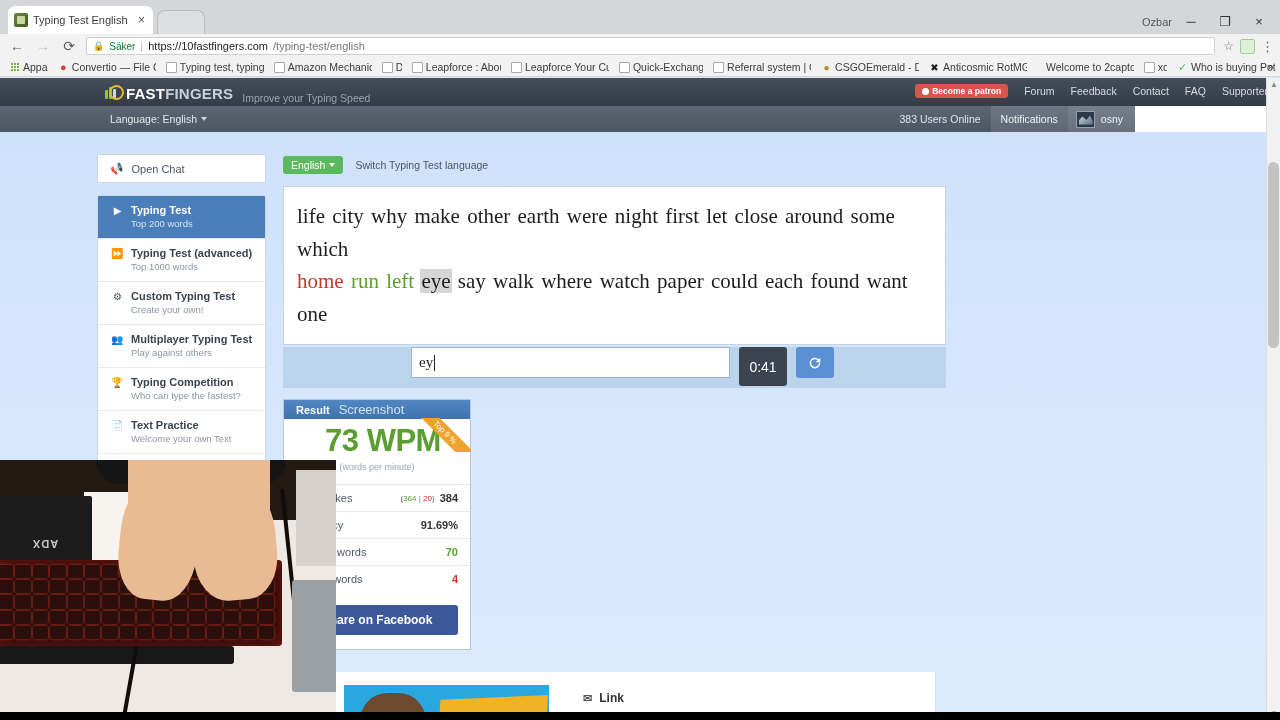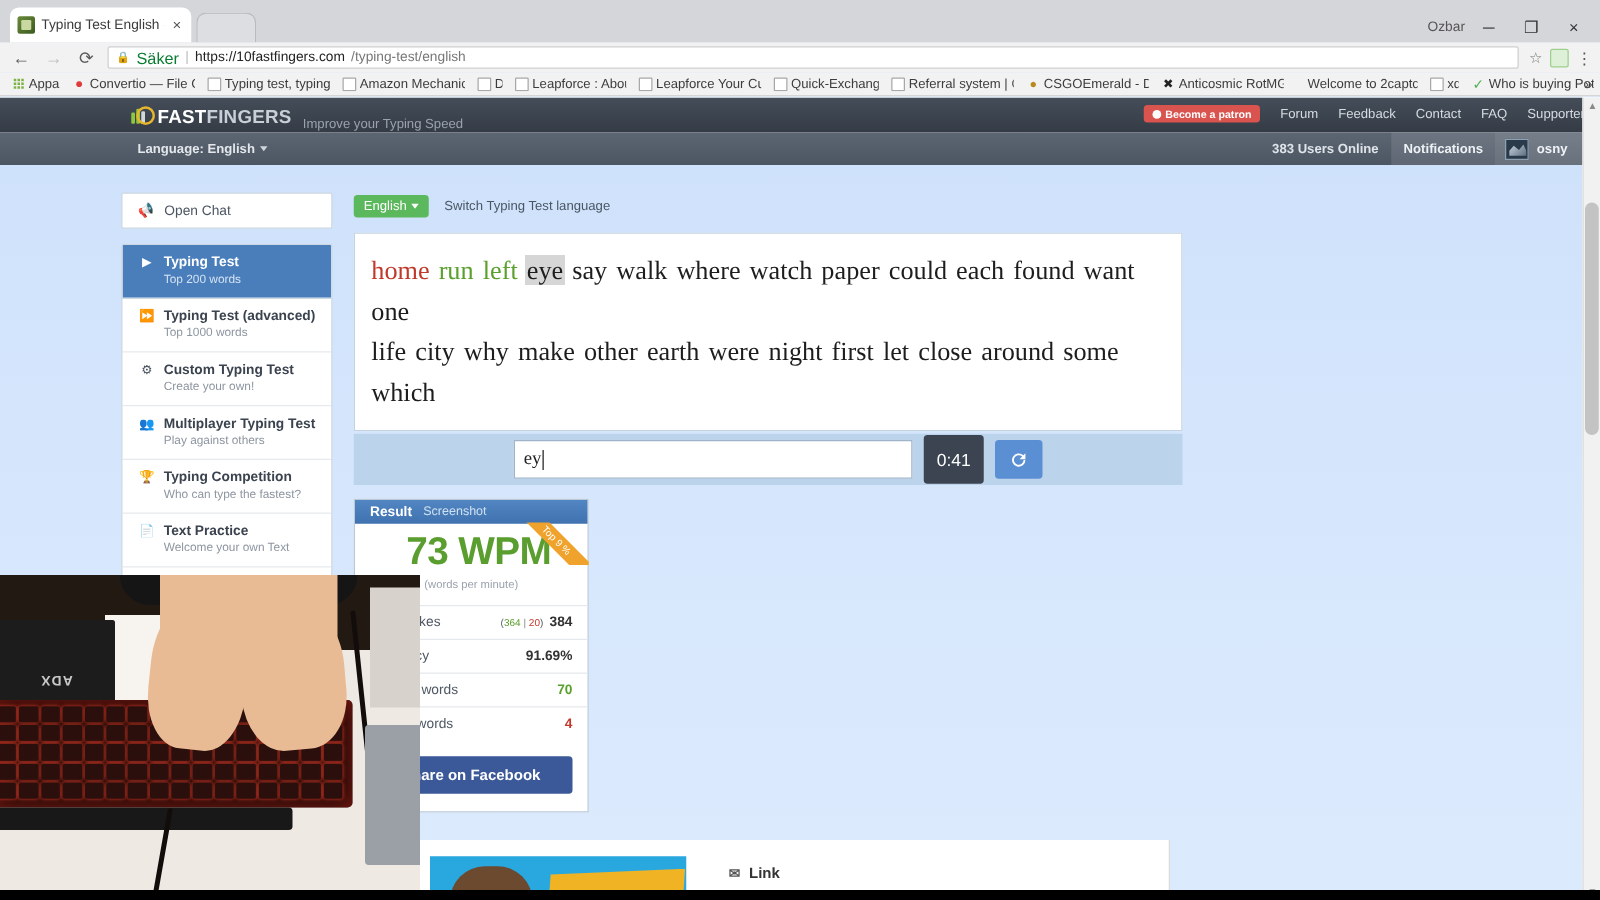--- a/index.html
+++ b/index.html
@@ -33,21 +33,21 @@
 
   .chrome-nav { position:absolute; left:0; top:34px; width:1280px; height:24px; background:#f2f2f3; display:flex; align-items:center; }
   .nav-icons { display:flex; align-items:center; gap:0; padding-left:4px; }
   .nav-ic { width:26px; height:24px; display:flex; align-items:center; justify-content:center; font-size:14px; color:#5b5b5b; }
   .nav-ic.dim { color:#c0c0c0; }
   .omnibox {
     flex:1; height:18px; margin:0 8px 0 4px; background:#fff; border:1px solid #cfcfcf; border-radius:2px;
     display:flex; align-items:center; padding:0 6px; font-size:11px; gap:5px;
   }
   .lock { color:#0a7d32; font-size:9px; }
-  .secure-txt { color:#0a7d32; font-size:13px;text-align:right; }
+  .secure-txt { color:#0a7d32; font-size:10px;text-align:right; }
   .omni-sep { color:#bbb; }
   .url-host { color:#222; }
   .url-path { color:#777; }
   .omni-right { display:flex; align-items:center; gap:6px; padding-right:6px; }
   .star { font-size:12px; color:#777; }
   .ext-ic { width:15px; height:15px; background:#dff0d8; border:1px solid #9fcf8f; border-radius:2px; }
   .kebab { font-size:13px; color:#555; letter-spacing:0; }
 
   .bookmarks { position:absolute; left:0; top:58px; width:1280px; height:19px; background:#f2f2f3; border-bottom:1px solid #d5d5d5;
     display:flex; align-items:center; gap:0; font-size:10.5px; color:#3c3c3c; padding-left:4px; overflow:hidden; }
@@ -76,22 +76,22 @@
   .logo-text { font-size:15px; font-weight:bold; letter-spacing:.2px; }
   .logo-text .a { color:#ffffff; }
   .logo-text .b { color:#c9cfd6; }
   .tagline { font-size:10.5px; color:#9aa3ad; }
 
   .hdr-nav { position:absolute; right:12px; top:6px; display:flex; align-items:center; gap:16px; }
   .patron-btn { background:#d9534f; color:#fff; font-size:8.5px; padding:2px 7px; border-radius:3px; display:flex; align-items:center; gap:3px; font-weight:bold; }
   .patron-btn .pic { width:7px;height:7px;border-radius:50%;background:#fff; }
   .hdr-link { font-size:10.5px; color:#d6dbe0; }
 
-  .subbar { position:absolute; left:0; top:28px; width:1266px; height:26px;
-    background:linear-gradient(180deg,#5c6673,#4c5663); display:flex; align-items:center;font-weight:bold; }
+  .subbar { position:absolute; left:0; top:28px; width:1135px; height:26px;
+    background:linear-gradient(180deg,#5c6673,#4c5663); display:flex; align-items:center; }
   .lang-sel { position:absolute; left:110px; font-size:10.5px; color:#e3e7eb; display:flex; align-items:center; gap:4px; }
   .caret-d { width:0;height:0;border-left:3.5px solid transparent;border-right:3.5px solid transparent;border-top:4px solid #cfd5db; }
   .subbar-right { position:absolute; right:0; top:0; height:26px; display:flex; align-items:stretch; }
   .users-online { display:flex; align-items:center; padding:0 10px; font-size:10.5px; color:#dfe4e9; }
   .notif { display:flex; align-items:center; padding:0 10px; font-size:10.5px; color:#eef2f5; background:rgba(255,255,255,.10); }
   .userbox { display:flex; align-items:center; gap:6px; padding:0 12px 0 8px; background:rgba(255,255,255,.16); }
   .avatar { width:19px; height:17px; background:#2b3a4a; border:1px solid #8fa0b2; position:relative; overflow:hidden; }
   .avatar:after{content:"";position:absolute;left:2px;top:3px;width:14px;height:10px;background:linear-gradient(135deg,#c9d3dd,#5d6f80);clip-path:polygon(0 60%,25% 20%,55% 55%,80% 10%,100% 70%,100% 100%,0 100%);}
   .uname { font-size:10.5px; color:#f0f3f6; }
 
@@ -125,32 +125,32 @@
   .caret-w { width:0;height:0;border-left:3.5px solid transparent;border-right:3.5px solid transparent;border-top:4px solid #fff; }
   .switch-txt { font-size:10.5px; color:#4a5664; }
 
   .wordbox { margin-top:10px; background:#fff; border:1px solid #c2d3e6; padding:13px 12px 14px 12px;
     font-family:"Liberation Serif", serif; font-size:21px; line-height:1.55; color:#1d1d1d; }
   .w { padding:0 1px; }
   .w.wrong { color:#c0392b; }
   .w.right { color:#5aa02c; }
   .w.current { background:#d6d6d6; }
 
-  .inputrow { margin-top:2px; background:#bcd3ec; height:41px; display:flex; align-items:center; padding:0 6px; gap:9px; }
+  .inputrow { margin-top:2px; background:#bcd3ec; height:41px; display:flex; padding:0 6px; gap:9px; }
   .typed-input { width:319px; height:31px; margin-left:122px; background:#fff; border:1px solid #9fb4cb; font-family:"Liberation Serif", serif; font-size:15px; padding:0 7px; display:flex; align-items:center; }
   .caretbar { display:inline-block; width:1px; height:16px; background:#222; margin-left:1px; }
   .timer { background:#3b4450; color:#fff; font-size:14px; width:48px; height:39px; display:flex; align-items:center; justify-content:center; border-radius:3px; }
   .reload { background:#5b8fd4; width:38px; height:31px; border-radius:3px; display:flex; align-items:center; justify-content:center; }
   .reload svg { width:16px; height:16px; }
 
   
   .result { position:absolute; left:283px; top:321px; width:188px; background:#fff; border:1px solid #b9c9da; }
   .result-hd { height:19px; background:#4a7ebb; background:linear-gradient(180deg,#5286c2,#3f72ae); display:flex; align-items:center; gap:9px; padding-left:12px; }
   .result-hd .t1 { font-size:11px; color:#fff; font-weight:bold; }
-  .result-hd .t2 { font-size:10px; color:#cfe0f2; }
+  .result-hd .t2 { font-size:13px; color:#cfe0f2; }
   .ribbon { position:absolute; right:-1px; top:18px; width:56px; height:34px; overflow:hidden; }
   .ribbon span { position:absolute; right:-17px; top:8px; width:86px; transform:rotate(45deg); background:#f0a32c; color:#fff; font-size:8px; text-align:center; padding:2px 0; }
   .wpm { text-align:center; font-size:31px; font-weight:bold; color:#5a9e2f; padding-top:4px; letter-spacing:-.5px;margin-left:12px; }
   .wpm-sub { text-align:center; font-size:9px; color:#9aa2ac; margin-top:3px; padding-bottom:12px; }
   .rrow { display:flex; align-items:center; justify-content:space-between; border-top:1px solid #e5e9ed; padding:7px 12px 7px 14px; font-size:11px; color:#4e5763; }
   .rrow .val { font-weight:bold; color:#333; }
   .ks-detail { font-size:8px; margin-right:5px; }
   .ks-detail .g { color:#5aa02c; } .ks-detail .r { color:#c0392b; } .ks-detail .p { color:#888; }
   .val.green { color:#5aa02c; } .val.red { color:#c0392b; }
   .fb-btn { margin:13px 12px 14px 12px; background:#3b5998; color:#fff; font-size:12px; font-weight:bold; text-align:center; padding:8px 0; border-radius:3px; }
@@ -414,51 +414,51 @@
       <div class="lang-row">
         <span class="lang-btn">
           <span>English</span>
           <span class="caret-w"></span>
         </span>
         <span class="switch-txt">Switch Typing Test language</span>
       </div>
 
       <div class="wordbox">
         <div>
+          <span class="w">life</span>
+          <span class="w">city</span>
+          <span class="w">why</span>
+          <span class="w">make</span>
+          <span class="w">other</span>
+          <span class="w">earth</span>
+          <span class="w">were</span>
+          <span class="w">night</span>
+          <span class="w">first</span>
+          <span class="w">let</span>
+          <span class="w">close</span>
+          <span class="w">around</span>
+          <span class="w">some</span>
+          <span class="w">which</span>
+        </div>
+        <div>
           <span class="w wrong">home</span>
           <span class="w right">run</span>
           <span class="w right">left</span>
           <span class="w current">eye</span>
           <span class="w">say</span>
           <span class="w">walk</span>
           <span class="w">where</span>
           <span class="w">watch</span>
           <span class="w">paper</span>
           <span class="w">could</span>
           <span class="w">each</span>
           <span class="w">found</span>
           <span class="w">want</span>
           <span class="w">one</span>
         </div>
-        <div>
-          <span class="w">life</span>
-          <span class="w">city</span>
-          <span class="w">why</span>
-          <span class="w">make</span>
-          <span class="w">other</span>
-          <span class="w">earth</span>
-          <span class="w">were</span>
-          <span class="w">night</span>
-          <span class="w">first</span>
-          <span class="w">let</span>
-          <span class="w">close</span>
-          <span class="w">around</span>
-          <span class="w">some</span>
-          <span class="w">which</span>
-        </div>
       </div>
 
       <div class="inputrow">
         <div class="typed-input">
           <span>ey</span>
             <span class="caretbar"></span>
         </div>
         <div class="timer">0:41</div>
         <div class="reload">
           <svg viewBox="0 0 24 24">

